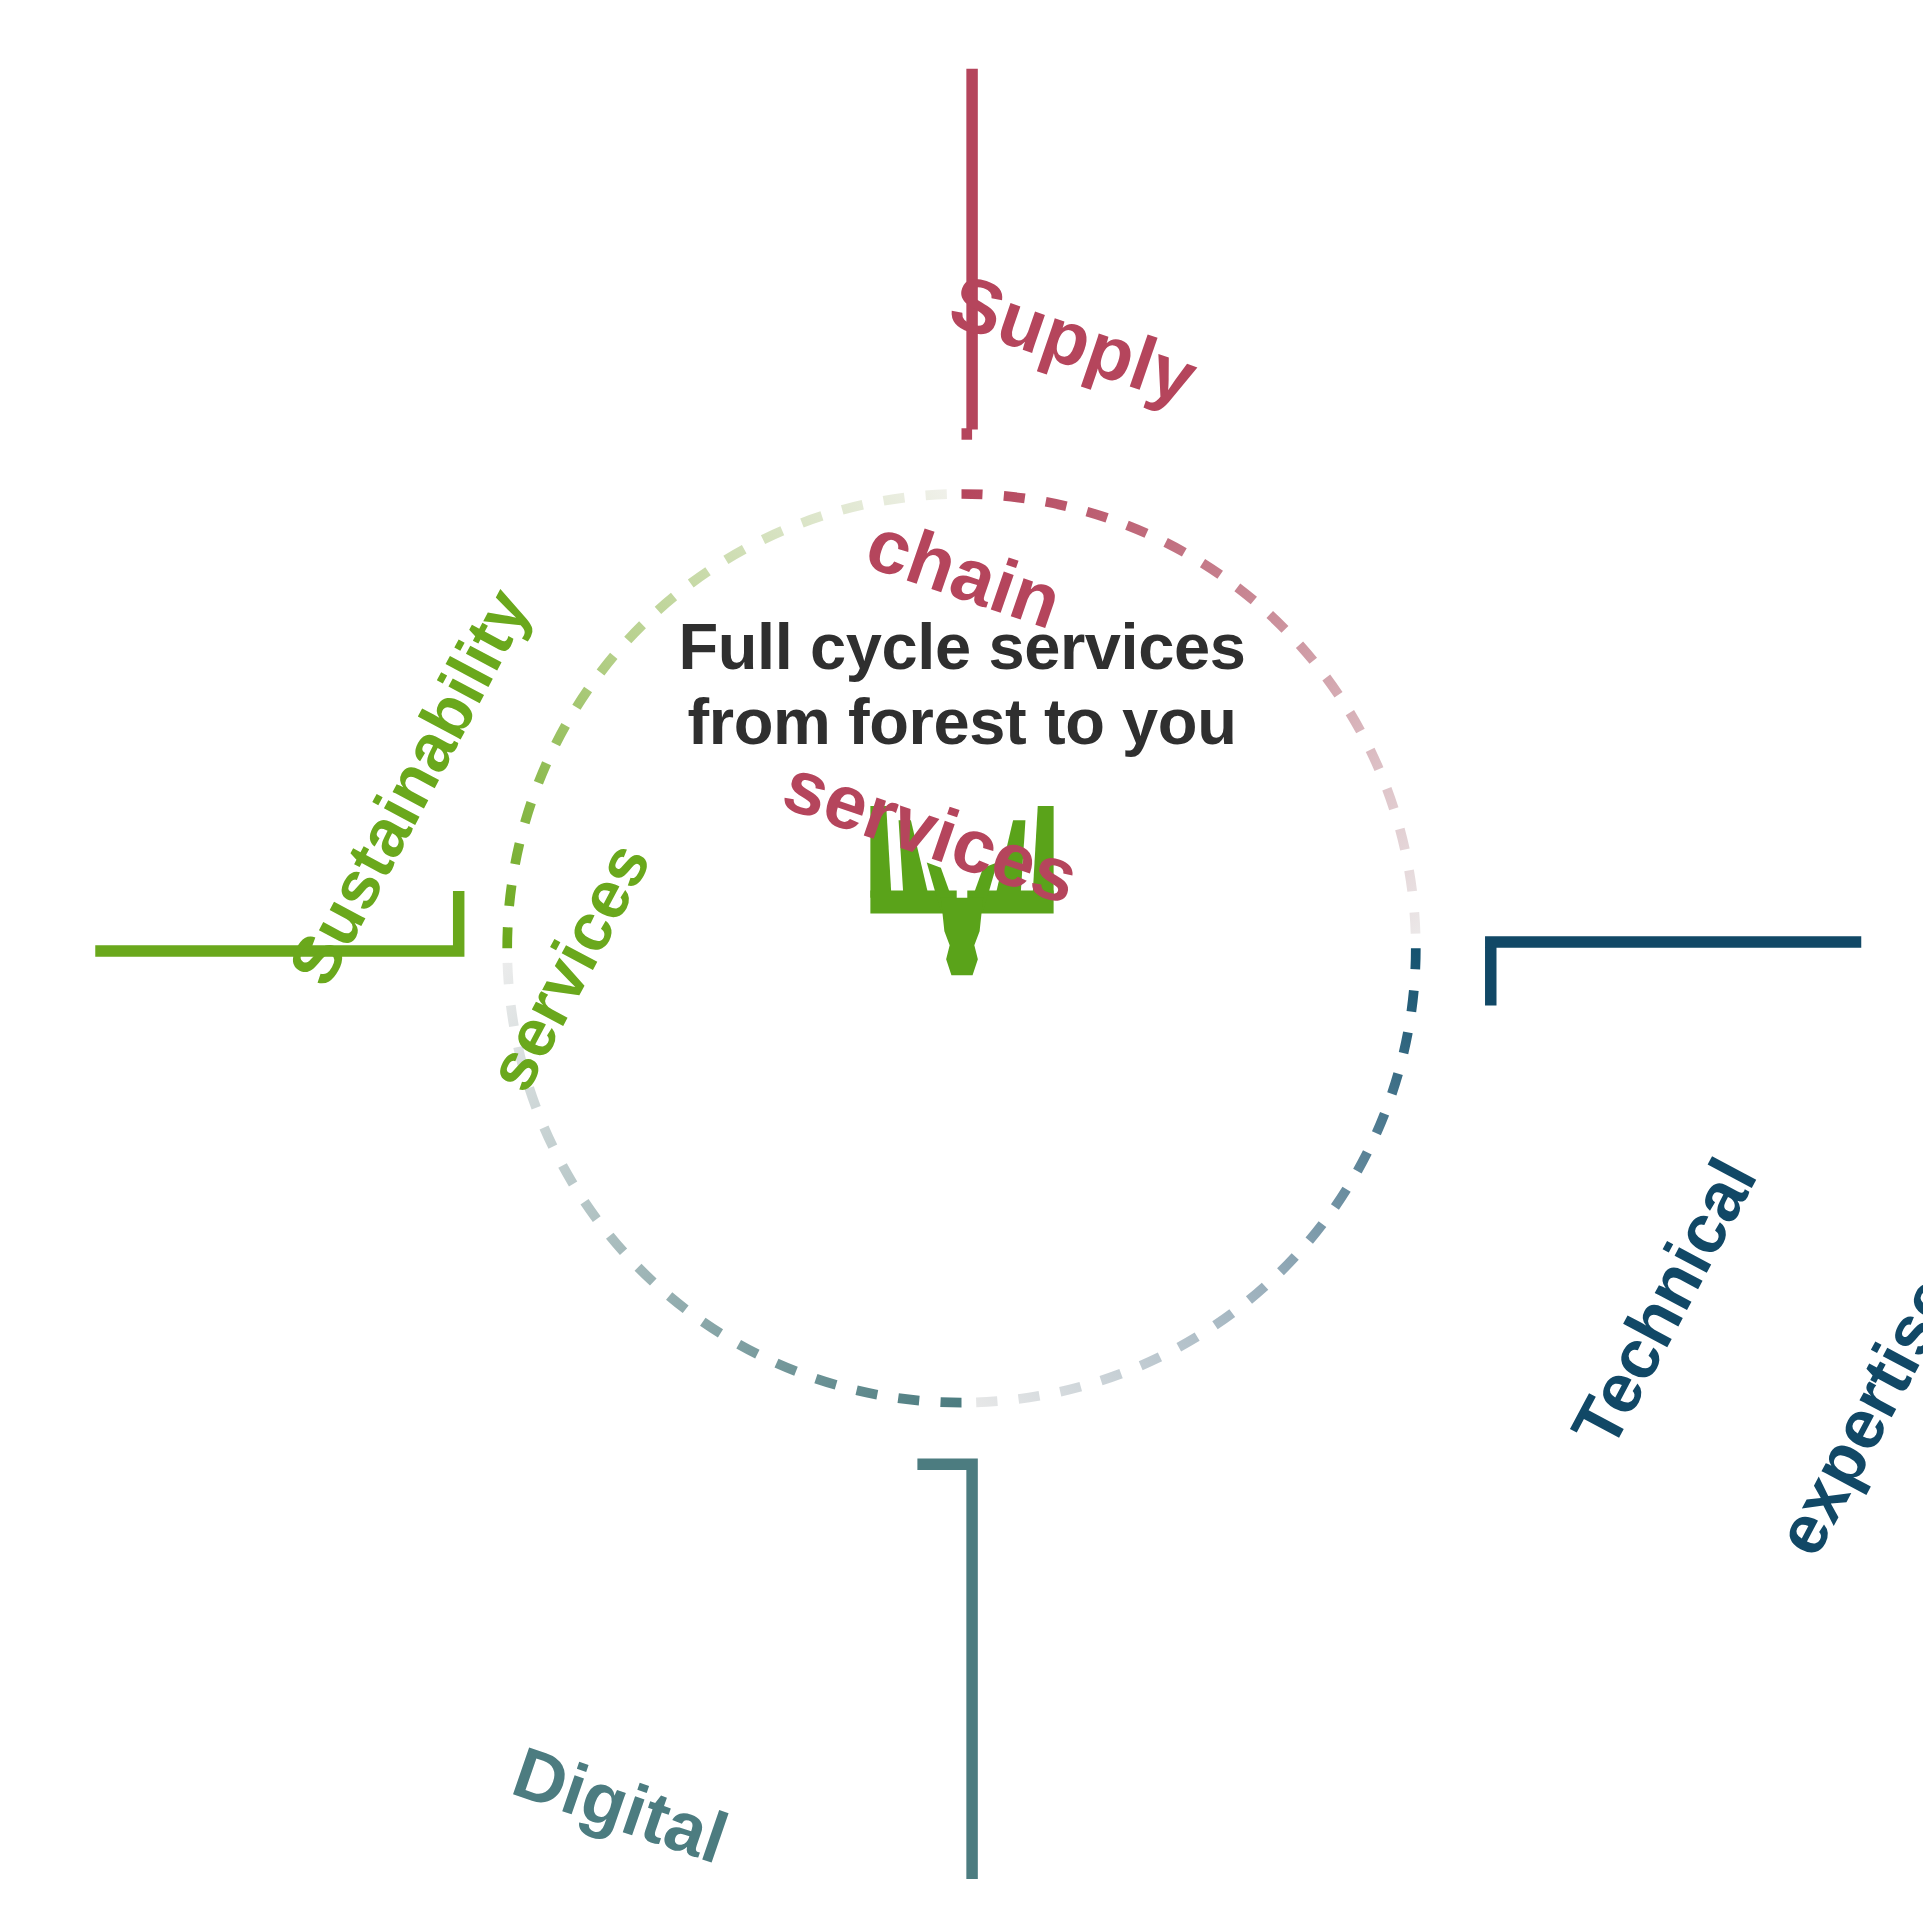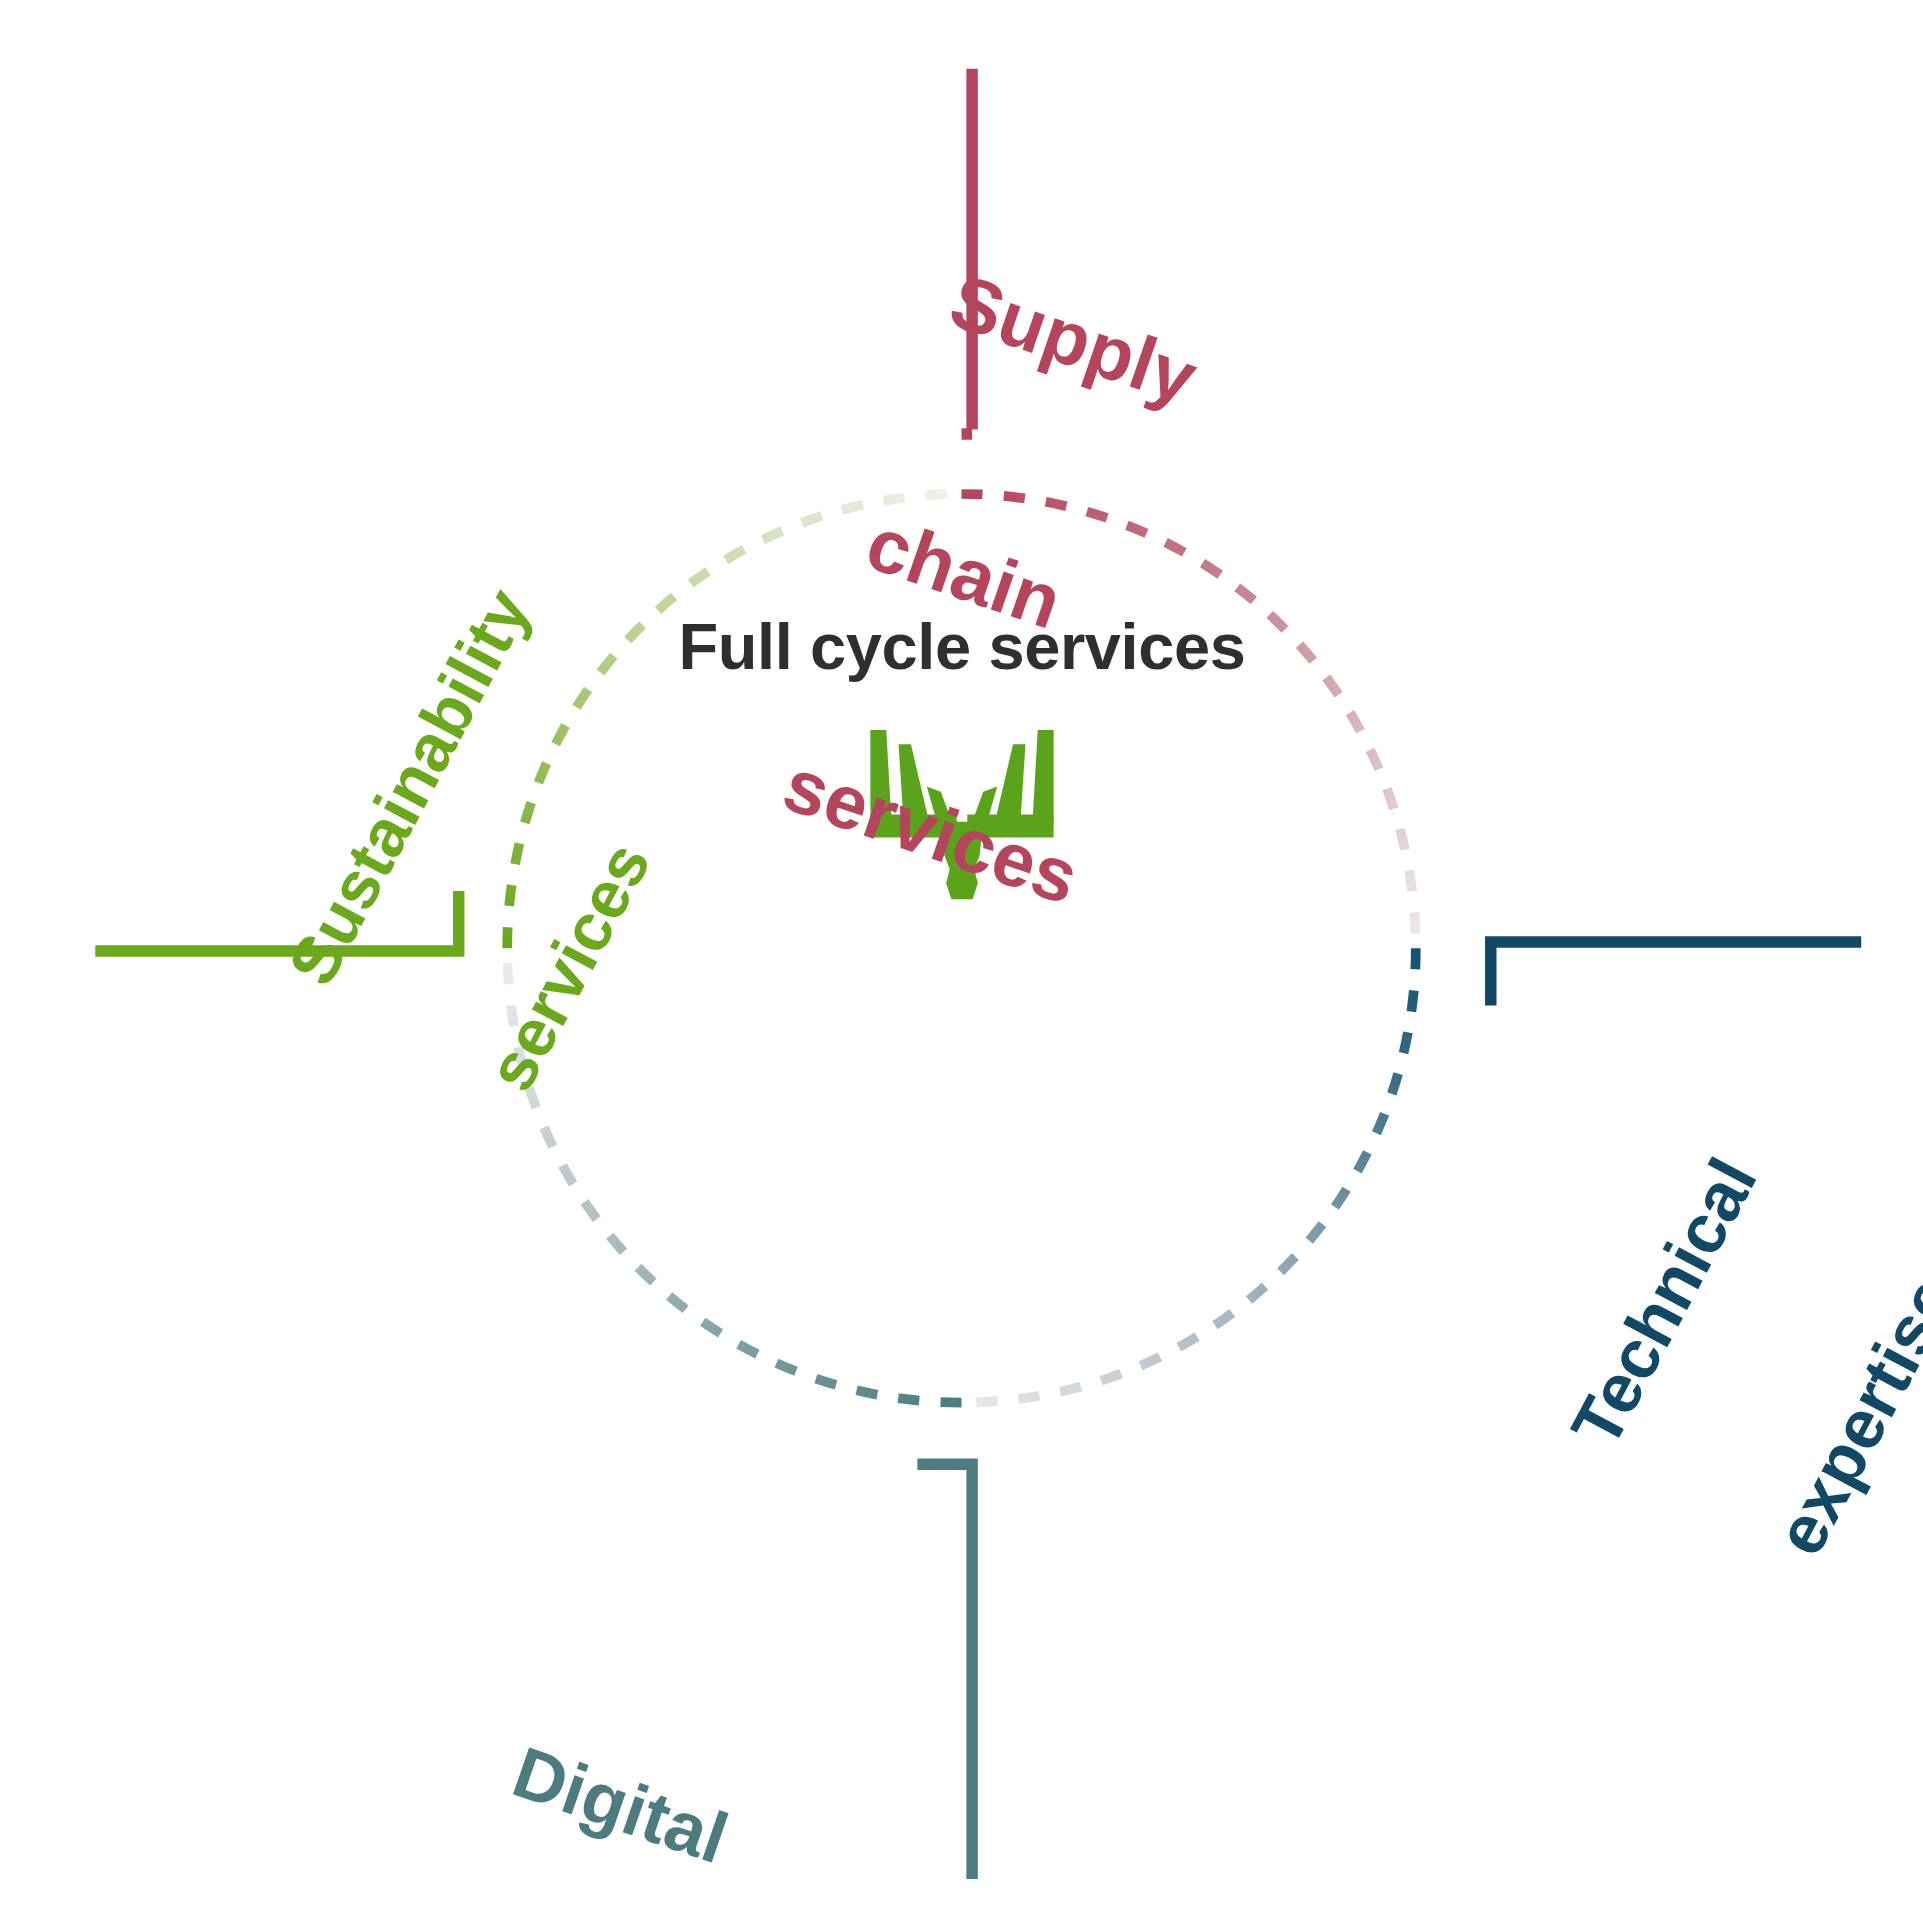--- a/index.html
+++ b/index.html
@@ -136,20 +136,21 @@
 
     <path d="M 1690 1140 L 1690 1068 L 2110 1068" fill="none" stroke="#114866" stroke-width="13" stroke-linecap="butt" stroke-linejoin="miter"></path>
 
     <path d="M 1040 1660 L 1102 1660 L 1102 2130" fill="none" stroke="#4c7c80" stroke-width="13" stroke-linecap="butt" stroke-linejoin="miter"></path>
   </svg>
 
   <div class="center-block">
 
     <div class="tagline">
       <span class="l1">Full cycle services</span>
+      <span class="l2">from forest to you</span>
     </div>
 
     <div class="logo-wrap">
       <svg width="194" height="185" viewBox="0 0 220 210">
         <g fill="#5aa31a">
 
           <path d="M6 8 L24 8 L30 112 L6 112 Z"></path>
           <path d="M38 24 L52 24 L74 118 L44 118 Z"></path>
           <path d="M6 104 L104 104 L104 130 L6 130 Z"></path>
           <path d="M70 72 L86 78 L104 128 L86 128 Z"></path>

